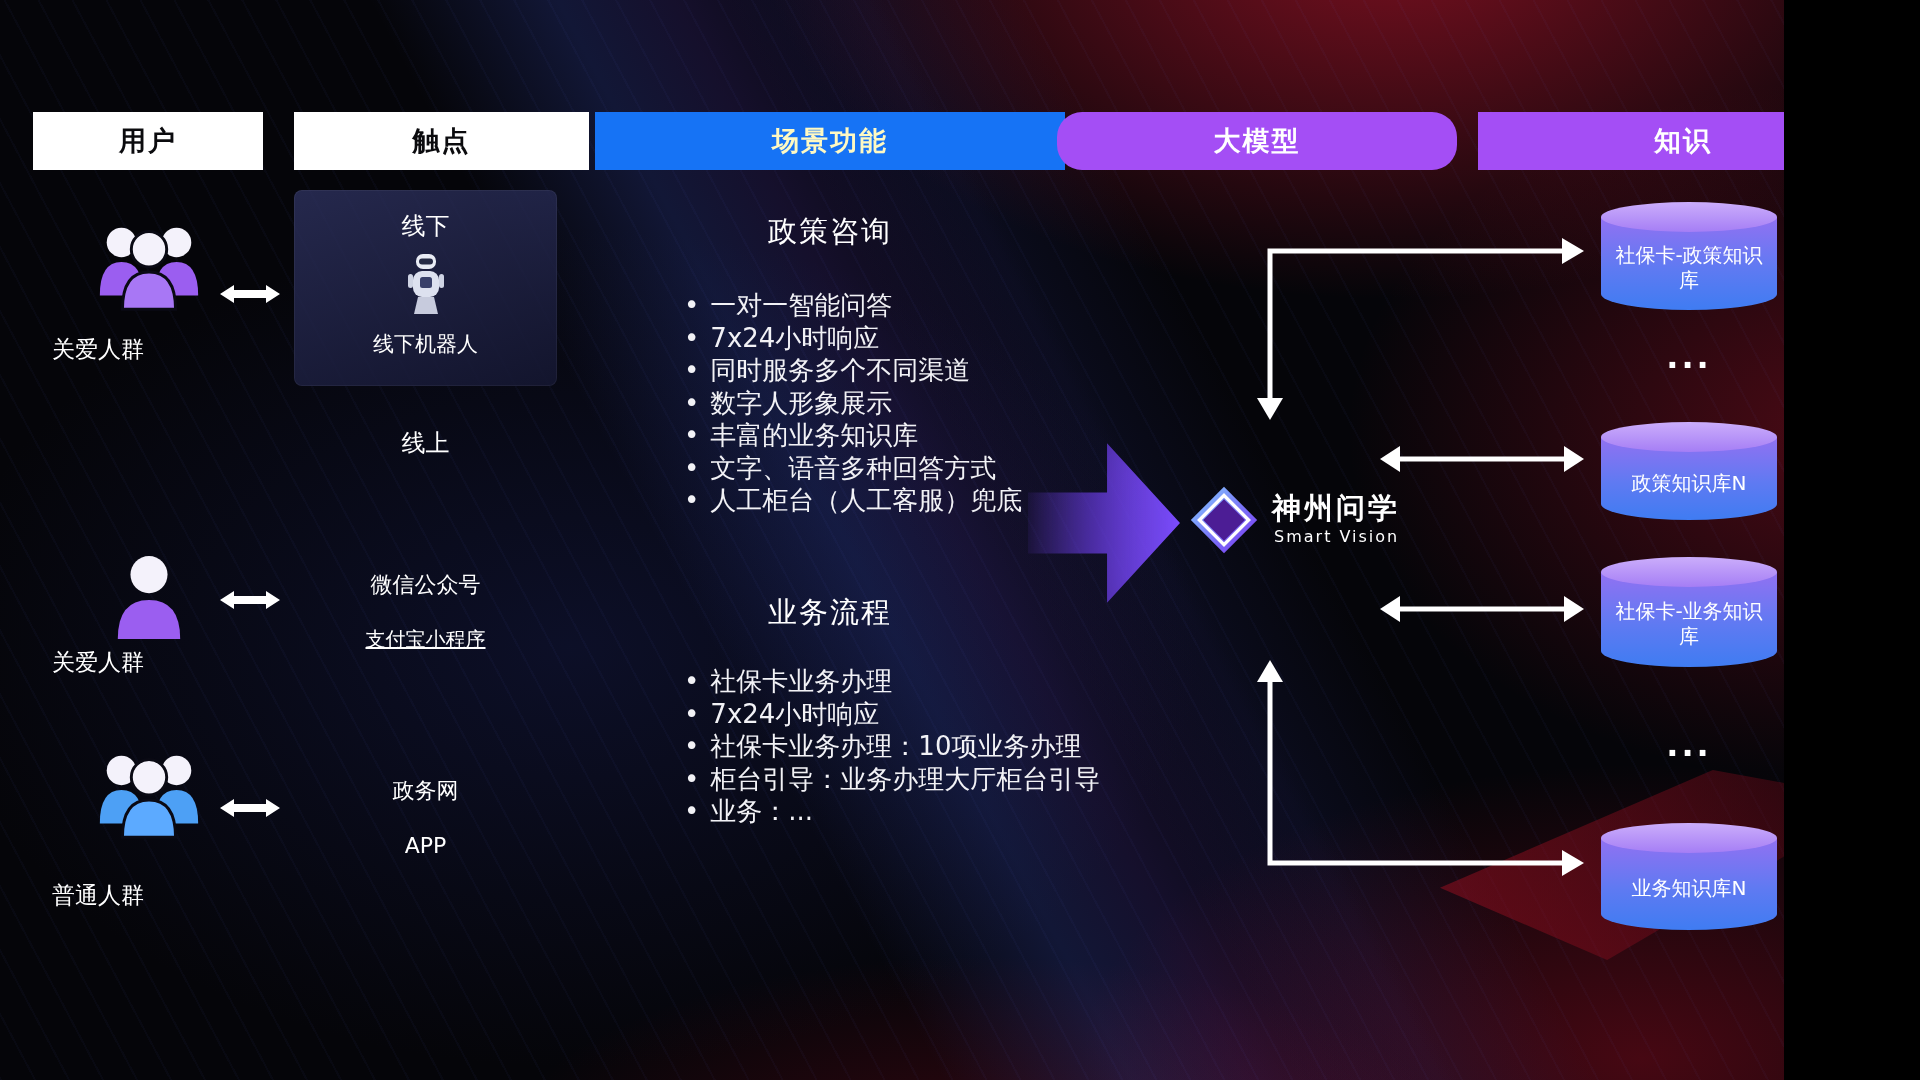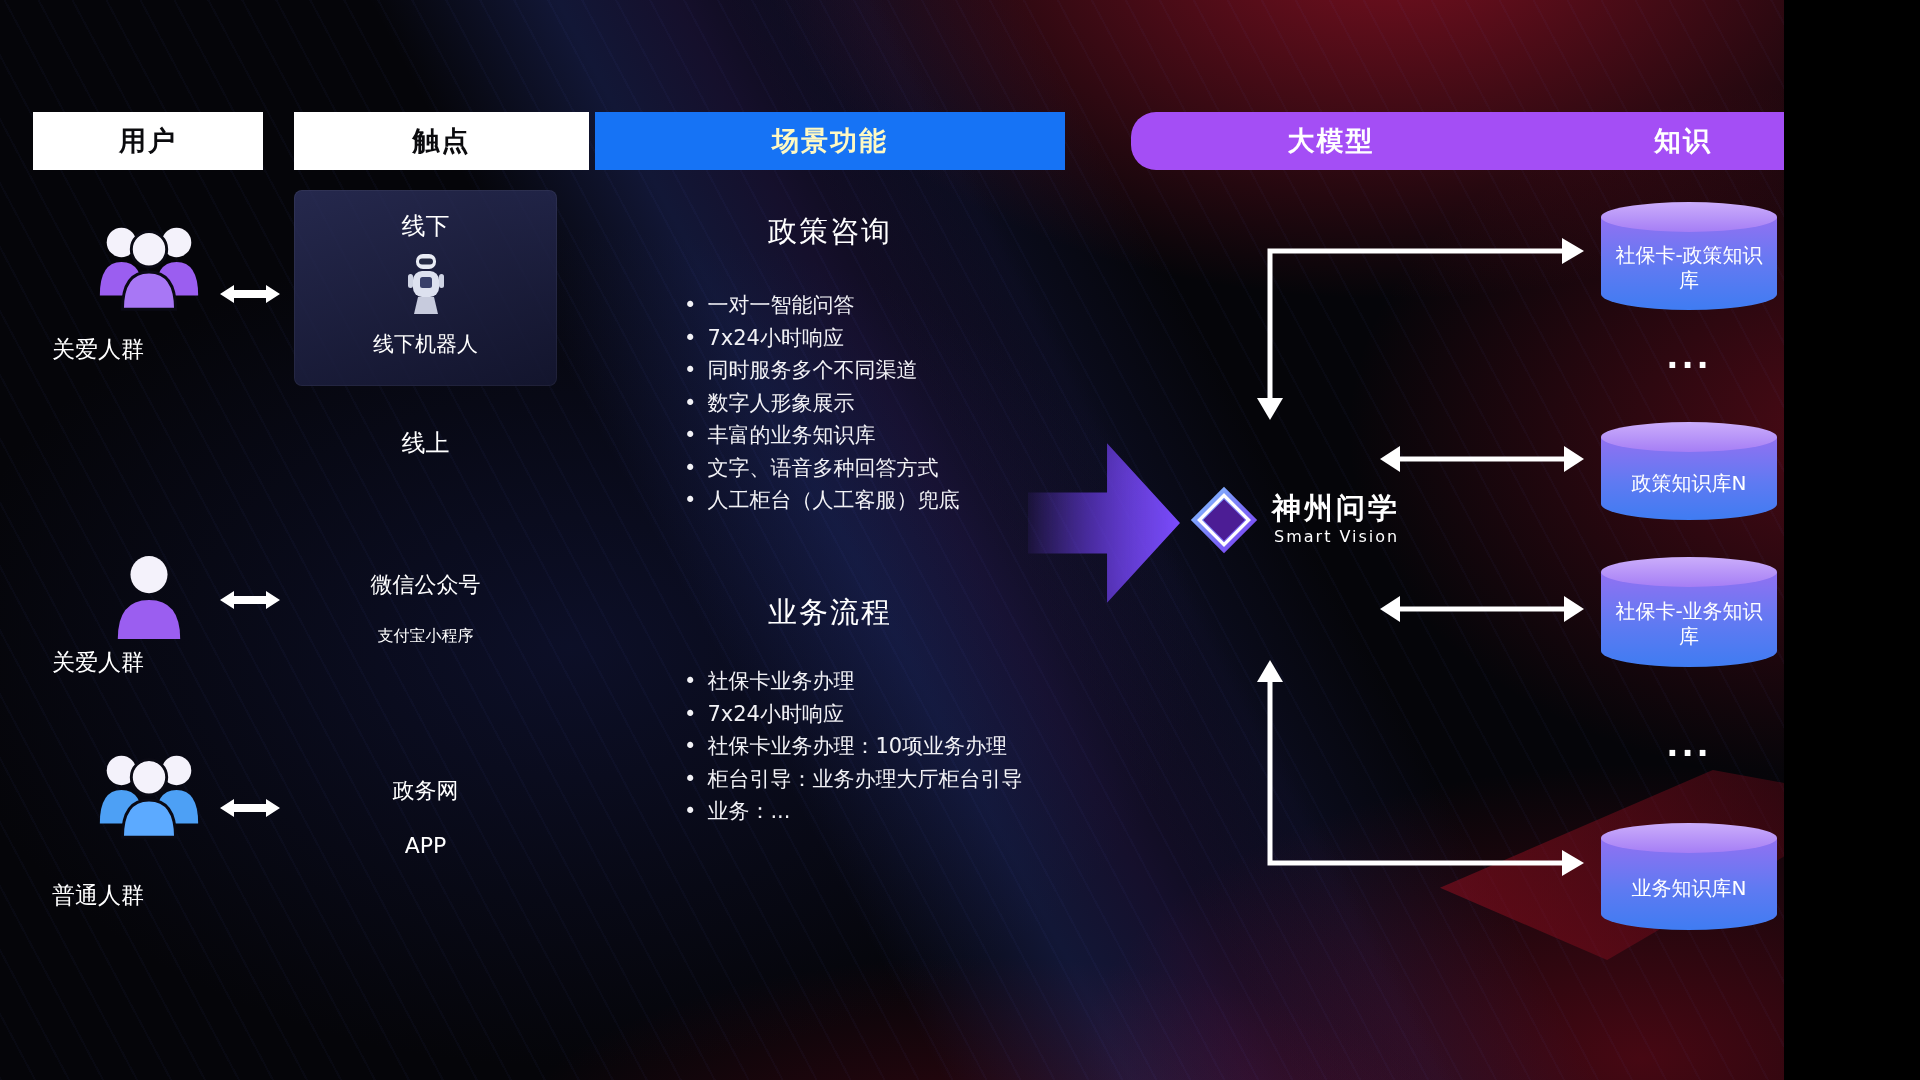--- a/index.html
+++ b/index.html
@@ -36,21 +36,21 @@
   .txt { position:absolute; color:#fff; }
   .center { text-align:center; }
   
   .robot-box { position:absolute; left:294px; top:190px; width:263px; height:196px; border-radius:8px;
     background:linear-gradient(160deg, rgba(46,50,96,0.78), rgba(20,22,48,0.88));
     box-shadow:0 0 0 1px rgba(255,255,255,0.05) inset; }
   .robot-box .box-title { position:absolute; left:0; right:0; top:20px; text-align:center; font-size:24px; }
   .robot-box .robot-wrap { position:absolute; left:50%; top:62px; transform:translateX(-50%); }
   .robot-box .box-sub { position:absolute; left:0; right:0; top:140px; text-align:center; font-size:21px; }
   
-  .bullet { font-size:21px; line-height:32.5px; white-space:nowrap; color:#f2f2f6; }
+  .bullet { font-size:26px; line-height:32.5px; white-space:nowrap; color:#f2f2f6; }
   .bullet::before { content:"•"; margin-right:11px; }
   .sec-title { position:absolute; left:640px; width:380px; text-align:center; font-size:29px; letter-spacing:2px; }
   .list { position:absolute; left:684px; }
   
   .flow-arrow { position:absolute; left:1028px; top:428px; width:152px; height:190px;
     background:linear-gradient(90deg, rgba(91,51,182,0.06) 0%, rgba(109,61,235,0.55) 45%, #7c4dff 100%);
     clip-path:polygon(0 34%, 52% 34%, 52% 8%, 100% 50%, 52% 92%, 52% 66%, 0 66%);
     filter:drop-shadow(0 0 26px rgba(124,77,255,0.45)); }
   
   .logo-icon { position:absolute; left:1188px; top:484px; }
@@ -79,21 +79,21 @@
 </head>
 <body>
 
 <div class="canvas">
   <div class="streaks"></div>
   <div class="red-ribbon"></div>
 
   <div class="hdr white" style="left:33px; width:230px;">用户</div>
   <div class="hdr white" style="left:294px; width:295px;">触点</div>
   <div class="hdr blue" style="left:595px; width:470px;">场景功能</div>
-  <div class="hdr purple" style="left:1131px; width:400px;border-radius:25px;">大模型</div>
+  <div class="hdr purple" style="left:1057px; width:400px;border-radius:25px;">大模型</div>
   <div class="hdr purple" style="left:1478px; width:410px;">知识</div>
 
   <div class="icon-wrap" style="left:90px; top:216px;">
     <svg width="118" height="100" viewBox="0 0 120 100">
       <circle cx="32" cy="26" r="15" fill="#f4f2fb"></circle>
       <path d="M10 80 Q10 46 32 46 Q54 46 54 80 Z" fill="#9b5ef0"></path>
       <circle cx="88" cy="26" r="15" fill="#f4f2fb"></circle>
       <path d="M66 80 Q66 46 88 46 Q110 46 110 80 Z" fill="#9b5ef0"></path>
       <circle cx="60" cy="33" r="18" fill="#f4f2fb" stroke="#0a0a14" stroke-width="3"></circle>
       <path d="M33 94 Q33 56 60 56 Q87 56 87 94 Z" fill="#a877f5" stroke="#0a0a14" stroke-width="3"></path>
@@ -147,21 +147,21 @@
         <rect x="4" y="22" width="5" height="14" rx="2.5" fill="#cfd4e4"></rect>
         <rect x="35" y="22" width="5" height="14" rx="2.5" fill="#cfd4e4"></rect>
         <path d="M14 45 L30 45 L34 62 L10 62 Z" fill="#c7cbdd"></path>
       </svg>
     </div>
     <div class="box-sub">线下机器人</div>
   </div>
 
   <div class="txt center" style="left:294px; top:427px; width:263px; font-size:24px;">线上</div>
   <div class="txt center" style="left:294px; top:570px; width:263px; font-size:22px;">微信公众号</div>
-  <div class="txt center" style="left:294px; top:626px; width:263px; font-size:16px;">支付宝小程序</div>
+  <div class="txt center" style="left:294px; top:626px; width:263px; font-size:20px;text-decoration:underline;">支付宝小程序</div>
   <div class="txt center" style="left:294px; top:776px; width:263px; font-size:22px;">政务网</div>
   <div class="txt center" style="left:294px; top:833px; width:263px; font-size:22px;">APP</div>
 
   <div class="sec-title" style="top:212px;">政策咨询</div>
   <div class="list" style="top:289px;">
     <div class="bullet">一对一智能问答</div>
     <div class="bullet">7x24小时响应</div>
     <div class="bullet">同时服务多个不同渠道</div>
     <div class="bullet">数字人形象展示</div>
     <div class="bullet">丰富的业务知识库</div>

